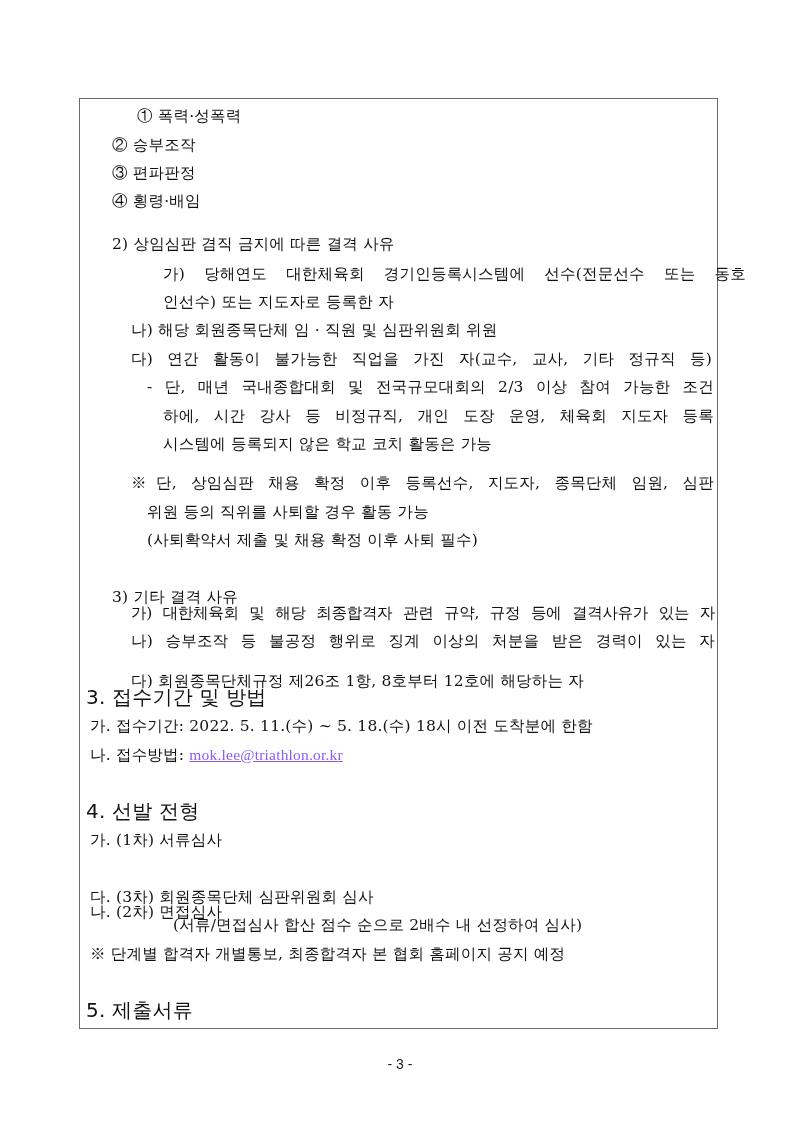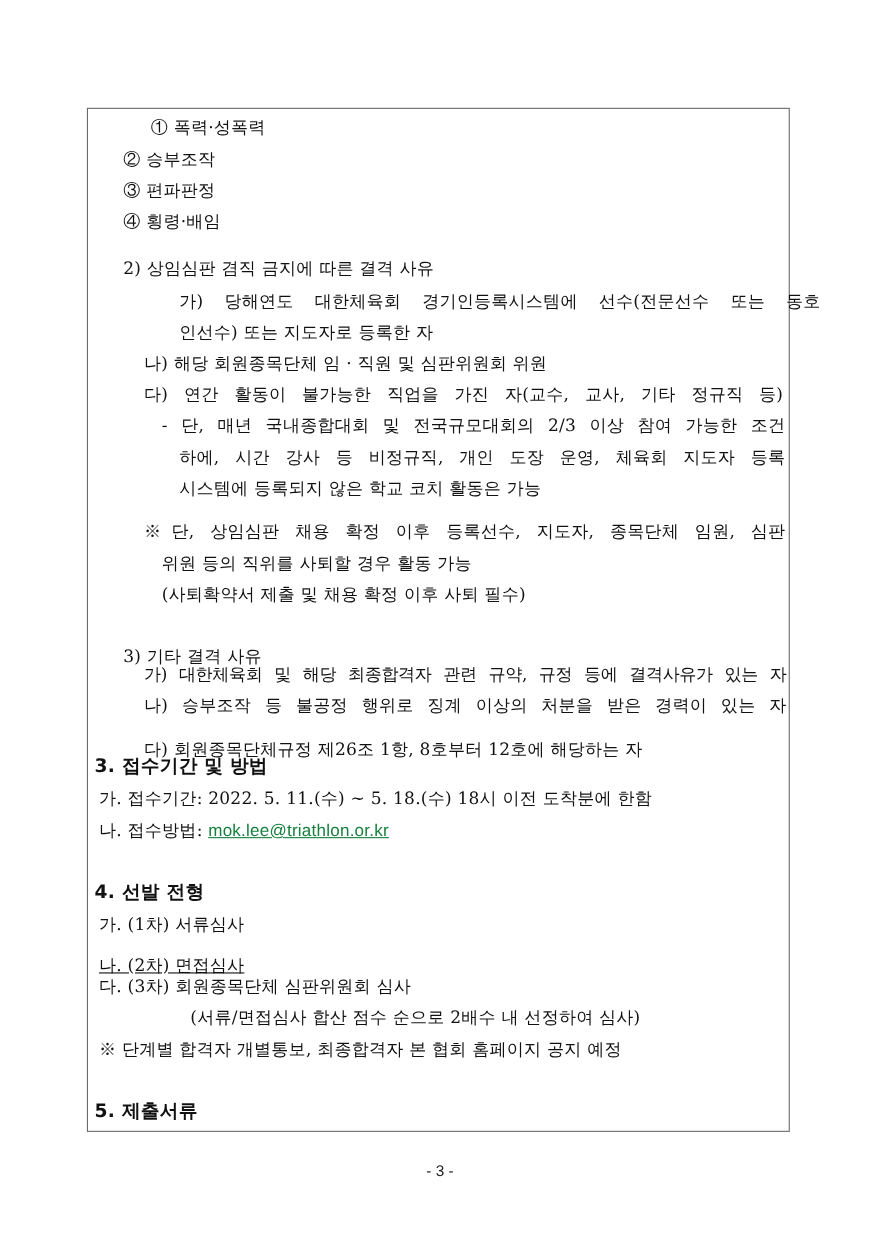--- a/index.html
+++ b/index.html
@@ -30,28 +30,28 @@
     font-size: 15.5px;
     line-height: 20px;
     letter-spacing: 0.2px;
   }
   .justify {
     white-space: normal;
     text-align: justify;
     text-align-last: justify;
   }
   .heading {
-    font-weight: bold;
+    font-weight: normal;
     font-family: "DejaVu Sans", "Liberation Sans", sans-serif;
-    font-size: 17px;
+    font-size: 20px;
   }
   .link {
-    color: #15803d;
+    color: #8b5cf6;
     text-decoration: underline;
-    font-family: Liberation Sans, sans-serif;
+    font-family: Liberation Serif, serif;
   }
   .page-number {
     position: absolute;
     top: 1056px;
     left: 0;
     width: 800px;
     text-align: center;
     font-size: 14px;
     font-family: "Liberation Sans", sans-serif;
     color: #222;
@@ -97,20 +97,20 @@
 <div class="line" style="left:131px; top:659px;margin-top:12px;">다) 회원종목단체규정 제26조 1항, 8호부터 12호에 해당하는 자</div>
 
 <div class="line heading" style="left:86px; top:687px;">3. 접수기간 및 방법</div>
 <div class="line" style="left:90px; top:716px;">가. 접수기간: 2022. 5. 11.(수) ~ 5. 18.(수) 18시 이전 도착분에 한함</div>
 <div class="line" style="left:90px; top:745px;">
   <span>나. 접수방법: </span><a class="link">mok.lee@triathlon.or.kr</a>
 </div>
 
 <div class="line heading" style="left:86px; top:801px;text-align:center;">4. 선발 전형</div>
 <div class="line" style="left:90px; top:830px;">가. (1차) 서류심사</div>
-<div class="line" style="left:90px; top:868px;text-decoration:underline;">나. (2차) 면접심사</div>
+<div class="line" style="left:90px; top:902px;">나. (2차) 면접심사</div>
 <div class="line" style="left:90px; top:887px;">다. (3차) 회원종목단체 심판위원회 심사</div>
 <div class="line" style="left:173px; top:915px;">(서류/면접심사 합산 점수 순으로 2배수 내 선정하여 심사)</div>
 <div class="line" style="left:90px; top:944px;">※ 단계별 합격자 개별통보, 최종합격자 본 협회 홈페이지 공지 예정</div>
 
 <div class="line heading" style="left:86px; top:1000px;">5. 제출서류</div>
 
 <div class="page-number">- 3 -</div>
 
 </body></html>

